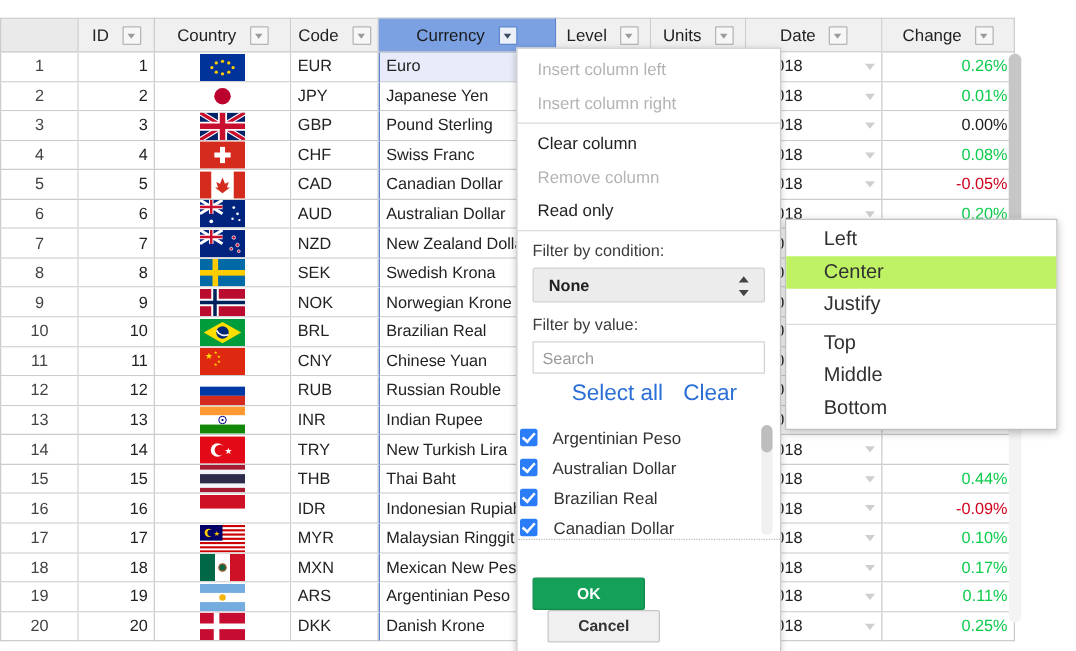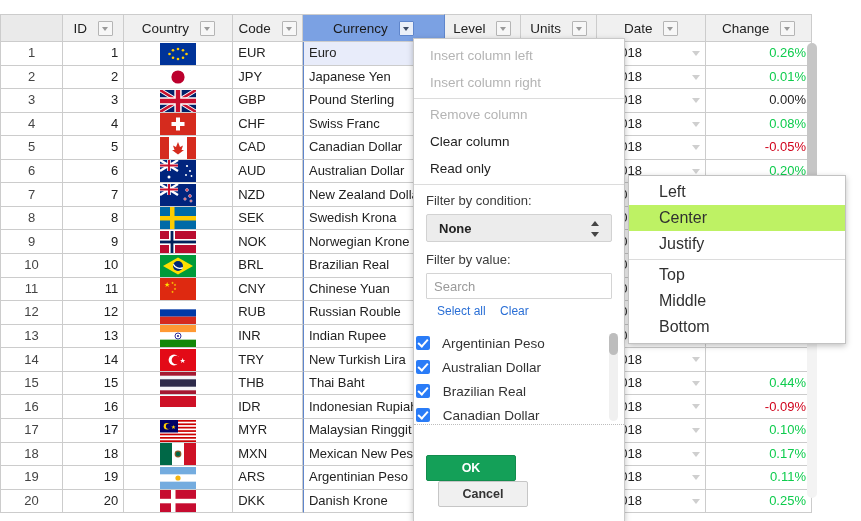--- a/index.html
+++ b/index.html
@@ -172,21 +172,21 @@
     margin-top:4px;
     height:26px;
     border:1px solid #d4d4d4;
     background:#fff;
     font-size:13px;
     line-height:25px;
     padding-left:7px;
     color:#9a9a9a;
     border-radius:1px;
   }
-  .links{ text-align:left; padding:5px 2px 2px 0; font-size:12px; }
+  .links{ text-align:center; padding:5px 2px 2px 0; font-size:18px; }
   .links span{ color:#2a6fd6; margin-left:11px; cursor:pointer; }
 
   .cklist{
     position:relative;
     padding:4px 0 2px 2px;
     height:96px;
     overflow:hidden;
   }
   .ckrow{ height:24px; line-height:24px; font-size:13.5px; color:#333; white-space:nowrap;}
   .ck{
@@ -648,22 +648,22 @@
 
     <div class="vscroll">
       <div class="vthumb"></div>
     </div>
   </div>
 
   <div class="ctxmenu">
     <div class="mi disabled">Insert column left</div>
     <div class="mi disabled">Insert column right</div>
     <div class="sep"></div>
+    <div class="mi">Clear column</div>
     <div class="mi disabled">Remove column</div>
-    <div class="mi">Clear column</div>
     <div class="mi">Read only</div>
     <div class="sep"></div>
 
     <div class="fsect">
       <div class="flabel">Filter by condition:</div>
       <div class="selectbox">
         <span>None</span>
         <span class="spin"></span>
       </div>
     </div>

